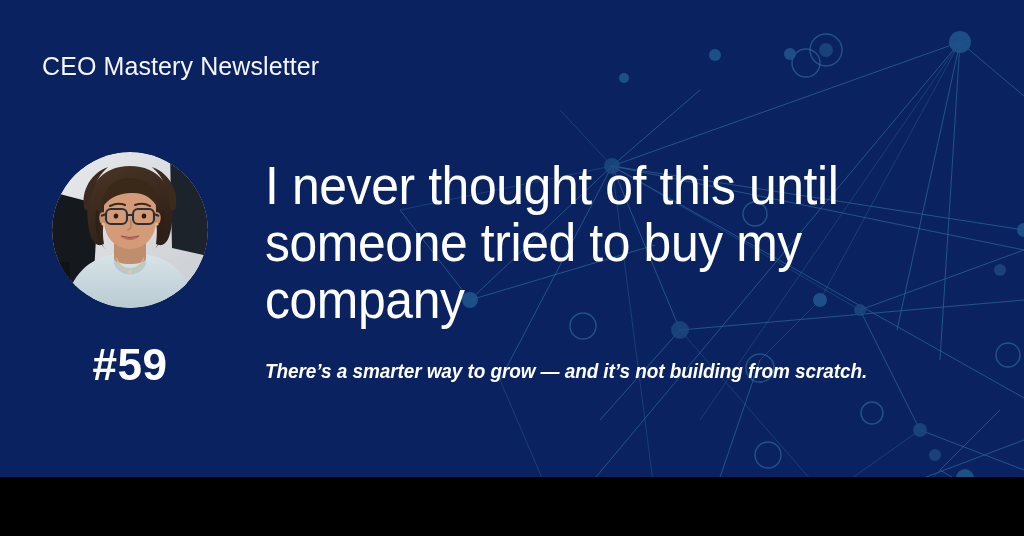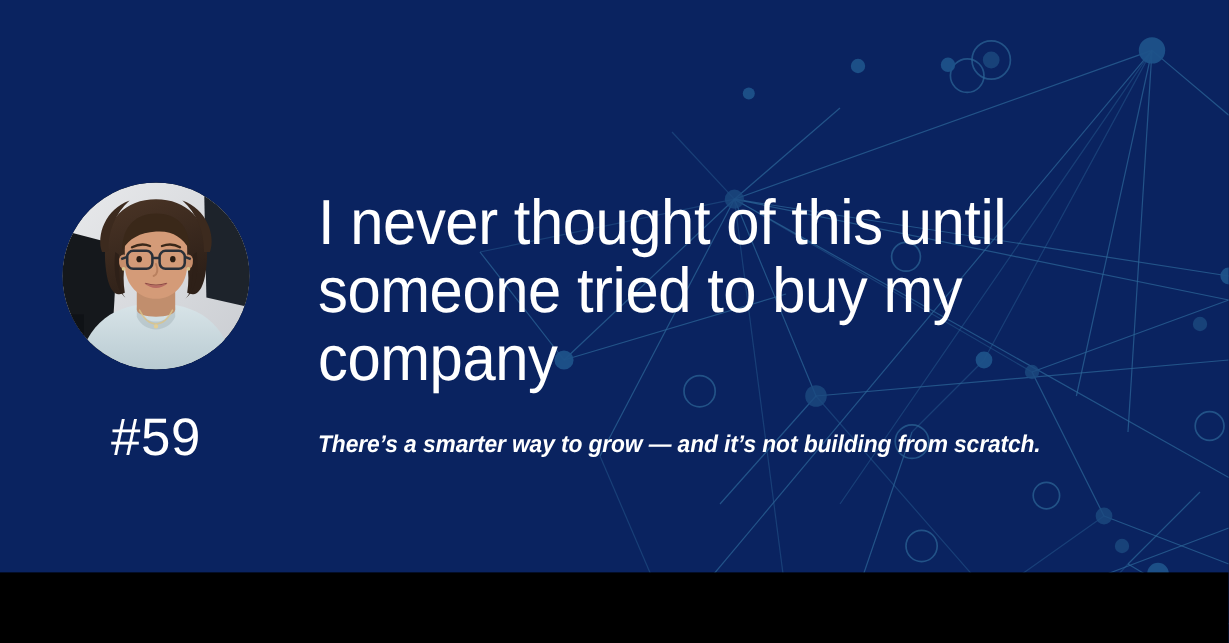--- a/index.html
+++ b/index.html
@@ -65,21 +65,21 @@
   }
   #avatar svg { display: block; width: 156px; height: 156px; }
   
   #issue-number {
     position: absolute;
     left: 52px;
     top: 340px;
     width: 156px;
     text-align: center;
     font-size: 44px;
-    font-weight: 400;
+    font-weight: 700;
     color: #ffffff;
     letter-spacing: .5px;
   }
   
   #headline {
     position: absolute;
     left: 265px;
     top: 157px;
     width: 690px;
     font-size: 53px;
@@ -181,20 +181,21 @@
         <circle cx="965" cy="478" r="9" class="net-node"></circle>
         <circle cx="935" cy="455" r="6" class="net-node soft"></circle>
         <circle cx="715" cy="55" r="6" class="net-node"></circle>
         <circle cx="826" cy="50" r="7" class="net-node soft"></circle>
         <circle cx="624" cy="78" r="5" class="net-node"></circle>
         <circle cx="1000" cy="270" r="6" class="net-node soft"></circle>
         <circle cx="790" cy="54" r="6" class="net-node"></circle>
       </g>
   </svg>
 
+  <div id="header-title">CEO Mastery Newsletter</div>
 
   <div id="avatar">
     <svg viewBox="0 0 156 156">
       <defs>
         <clipPath id="circ">
             <circle cx="78" cy="78" r="78"></circle>
           </clipPath>
         <linearGradient id="wallg" x1="0" y1="0" x2="1" y2="1">
           <stop offset="0" stop-color="#e9eaec"></stop>
           <stop offset="1" stop-color="#c9ccd1"></stop>

